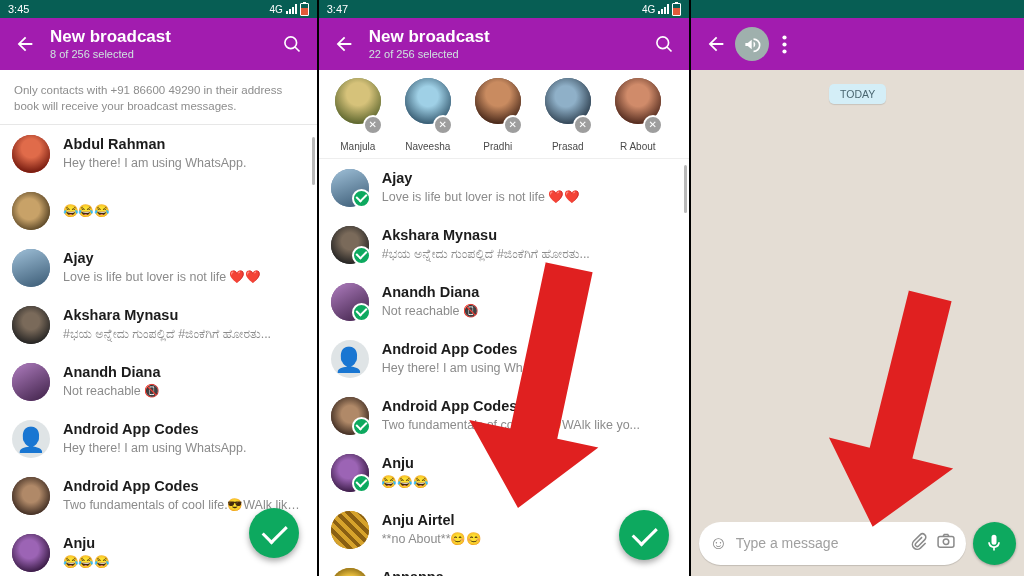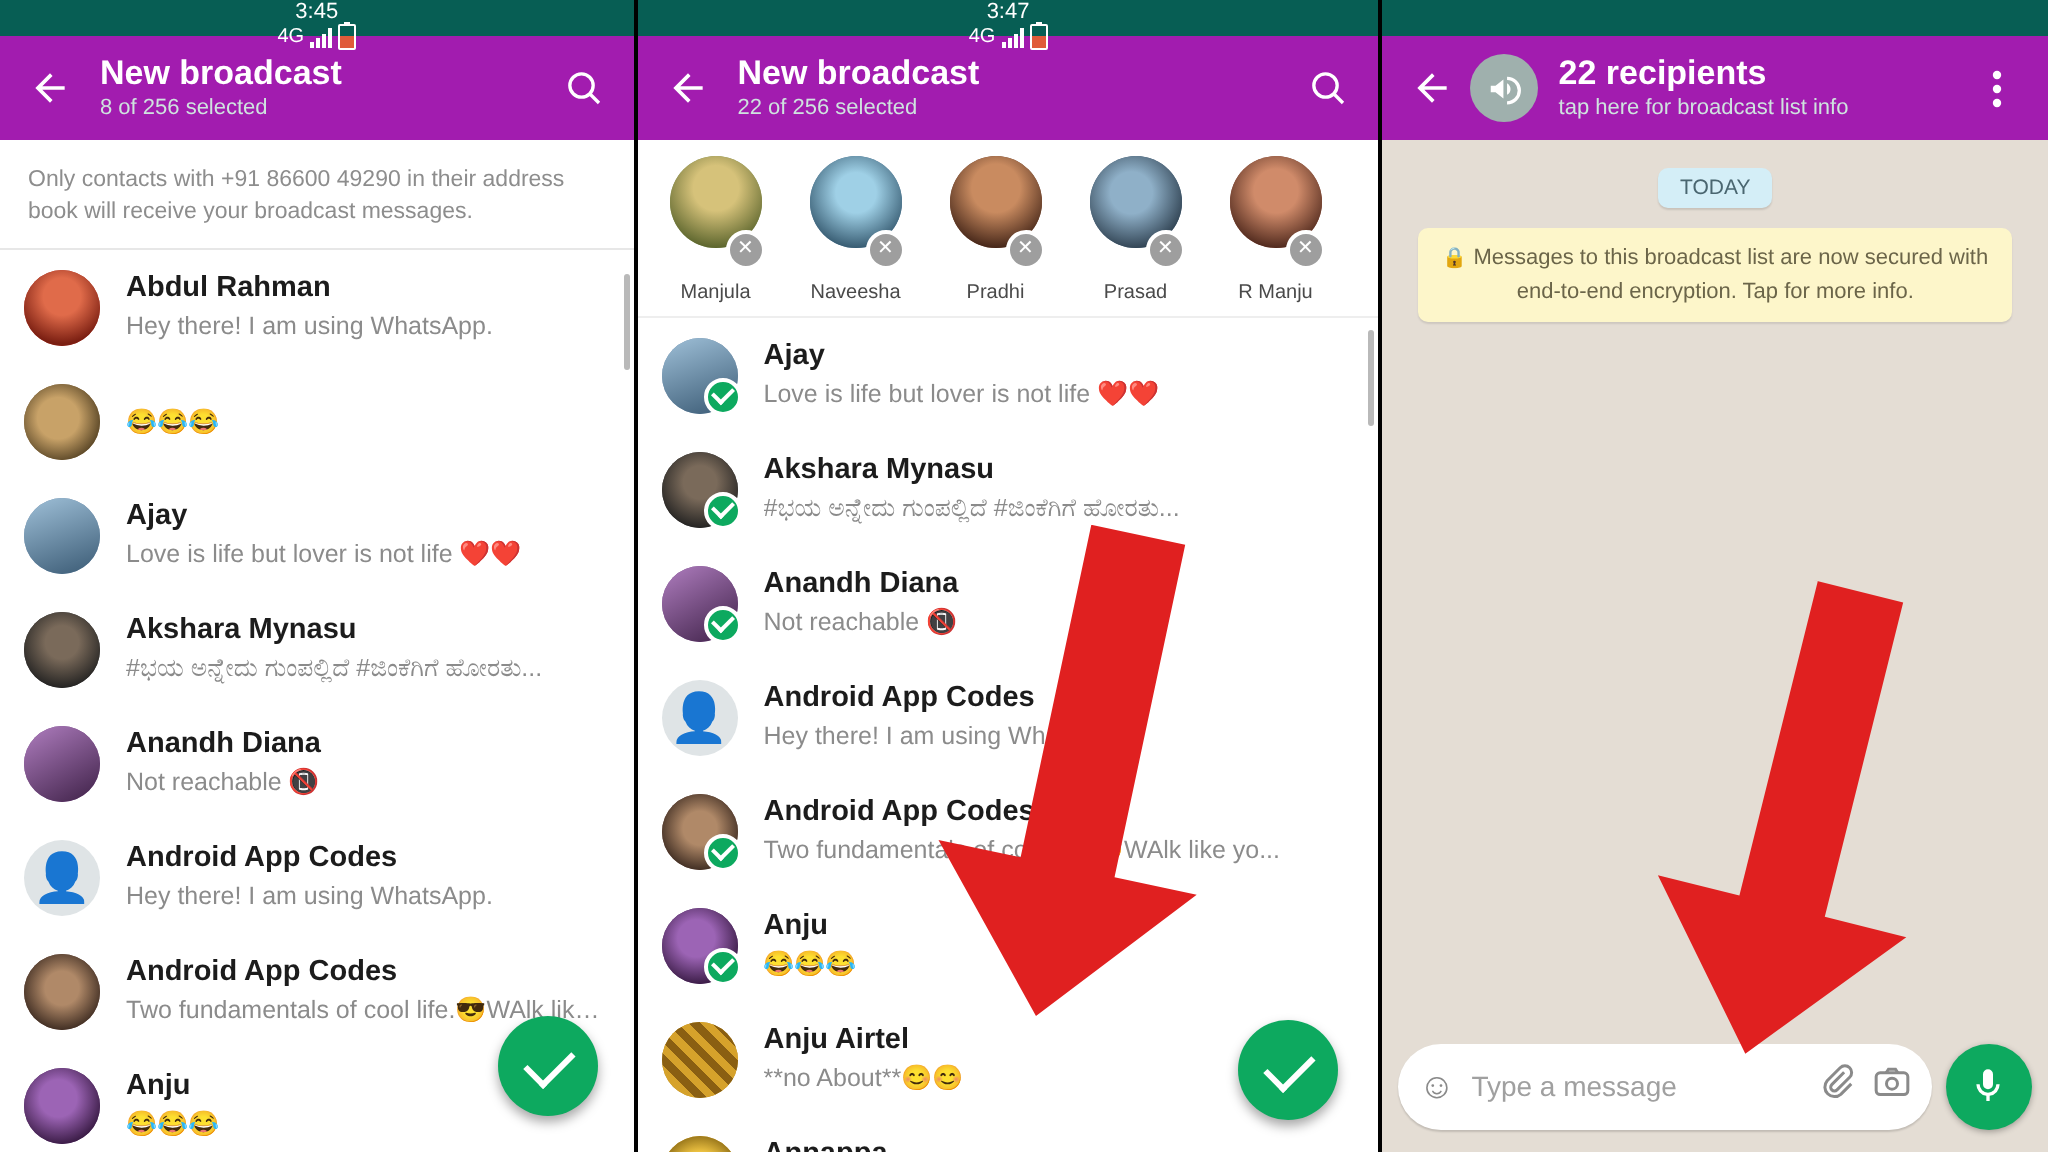--- a/index.html
+++ b/index.html
@@ -32,21 +32,20 @@
   .statusbar {
     height: 18px;
     background: #075E54;
     color: #fff;
     font-size: 11px;
     display: flex;
     align-items: center;
     justify-content: space-between;
     padding: 0 8px;
     box-sizing: border-box;
-    flex-direction: column;
   }
   .statusbar .right {
     display: flex;
     align-items: center;
     gap: 3px;
     font-size: 10px;
   }
   .sig-bars {
     display: inline-block;
     width: 11px;
@@ -595,21 +594,21 @@
             <div class="ph" style="background:radial-gradient(circle at 45% 40%, #8fb0c8 0 28%, #1d2c3a 85%)"></div>
           </div>
         <div class="x-badge">✕</div>
         <div class="sel-name">Prasad</div>
       </div>
       <div class="sel-item">
         <div class="avatar big" style="background:#8e4b3a">
             <div class="ph" style="background:radial-gradient(circle at 50% 38%, #d08b6a 0 30%, #3d1b12 85%)"></div>
           </div>
         <div class="x-badge">✕</div>
-        <div class="sel-name">R Manju</div>
+        <div class="sel-name">R About</div>
       </div>
     </div>
 
     <div class="contact-list">
       <div class="scroll-thumb" style="top:6px;height:48px;"></div>
 
       <div class="row">
         <div class="av-wrap">
           <div class="avatar" style="background:#6f8fae">
               <div class="ph" style="background:linear-gradient(160deg,#9fc0d8,#3a5a74)"></div>
@@ -726,40 +725,32 @@
     <div class="appbar" style="height:52px;">
       <div class="back">
         <svg width="22" height="22" viewBox="0 0 24 24">
             <path fill="#fff" d="M20 11H7.8l5.6-5.6L12 4l-8 8 8 8 1.4-1.4L7.8 13H20z"></path>
           </svg>
       </div>
       <div style="width:34px;height:34px;border-radius:50%;background:#9fb0ad;display:flex;align-items:center;justify-content:center;margin-left:4px;flex:0 0 34px;">
         <svg width="19" height="19" viewBox="0 0 24 24">
             <path fill="#fff" d="M3 10v4h3l5 4V6L6 10H3zm12.5 2c0-1.6-.9-3-2.2-3.7v7.4A4.2 4.2 0 0 0 15.5 12zM13.3 4.2v2.1A5.8 5.8 0 0 1 13.3 19.7v2.1A7.9 7.9 0 0 0 13.3 4.2z"></path>
           </svg>
-      </div>
-      <div class="titles">
-        <div class="t1">22 recipients</div>
-        <div class="t2">tap here for broadcast list info</div>
       </div>
       <div class="act">
         <svg width="5" height="19" viewBox="0 0 5 19">
             <circle cx="2.5" cy="2.5" r="2.1" fill="#fff"></circle>
             <circle cx="2.5" cy="9.5" r="2.1" fill="#fff"></circle>
             <circle cx="2.5" cy="16.5" r="2.1" fill="#fff"></circle>
           </svg>
       </div>
     </div>
 
     <div class="chat-bg">
       <div class="daybadge">TODAY</div>
-      <div class="sysmsg">
-        <span class="lock-ic">🔒</span>
-        <span>Messages to this broadcast list are now secured with end-to-end encryption. Tap for more info.</span>
-      </div>
 
       <div class="composer">
         <div class="input-pill">
           <span style="font-size:18px;line-height:1;color:#8a8a8a;">☺</span>
           <span class="ph-text">Type a message</span>
           <span>
             <svg width="19" height="19" viewBox="0 0 24 24">
                 <path fill="none" stroke="#8a8a8a" stroke-width="1.9" d="M16.5 6.5 8.7 14.3a2.3 2.3 0 0 0 3.3 3.3l8-8a4.2 4.2 0 0 0-6-6l-8.2 8.2a6.1 6.1 0 0 0 8.6 8.6l6.6-6.6"></path>
               </svg>
           </span>

